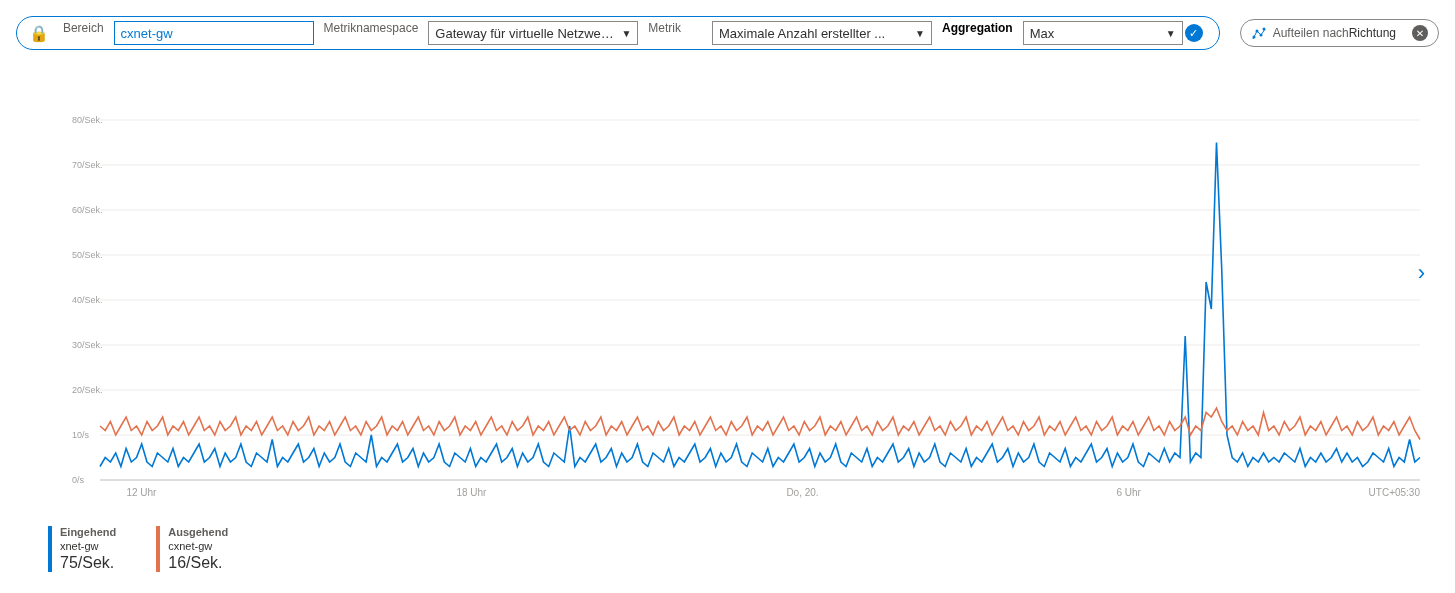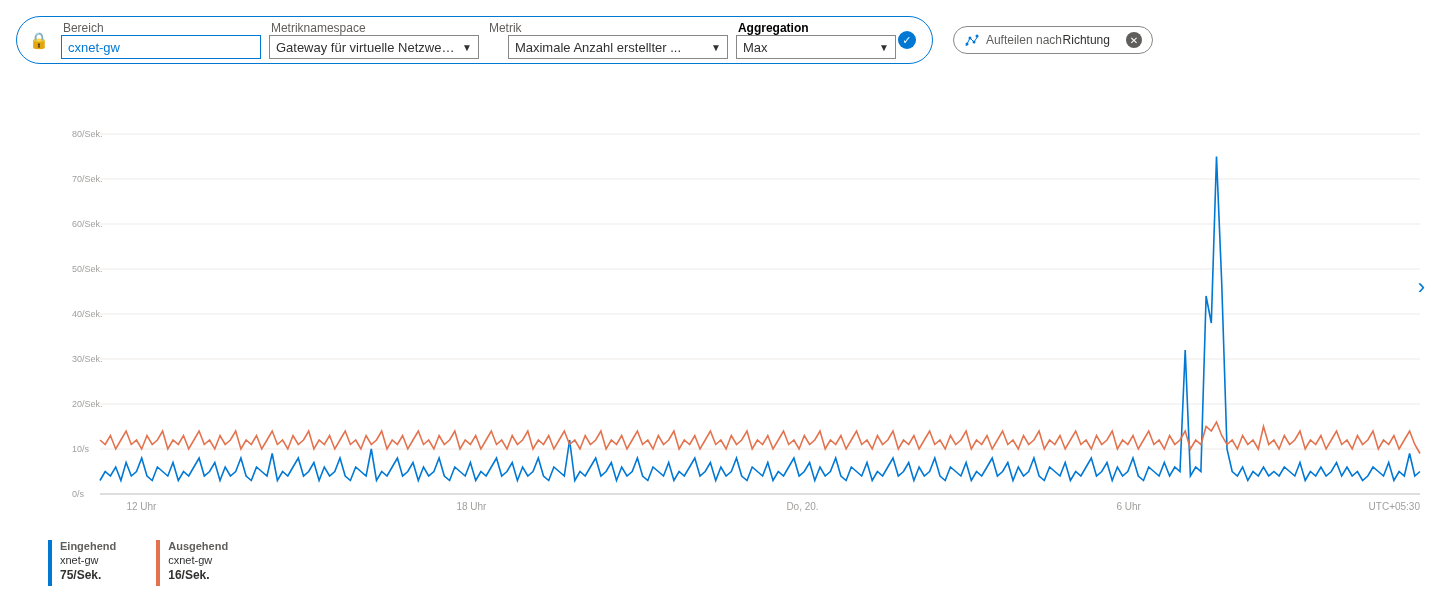--- a/index.html
+++ b/index.html
@@ -27,22 +27,22 @@
     gap: 8px;
     position: relative;
   }
   .lock-icon {
     color: #40c8e0;
     font-size: 16px;
     padding: 0 4px;
   }
   .field {
     display: flex;
-    flex-direction: column;
-    gap: 0;
+    flex-direction: row;
+    gap: 10px;
   }
   .field-label {
     font-size: 12px;
     color: #605e5c;
     padding-left: 2px;
   }
   .field-label.strong { font-weight: 700; color: #000; }
   .field-input, .field-select {
     border: 1px solid #8a8886;
     height: 24px;
@@ -118,21 +118,21 @@
   }
   .legend-swatch {
     width: 4px;
     height: 46px;
     background: #0078d4;
   }
   .legend-swatch.orange { background: #e3734e; }
   .legend-texts { display: flex; flex-direction: column; gap: 2px; }
   .legend-label { font-size: 11px; color: #605e5c; font-weight: bold; }
   .legend-sub { font-size: 11px; color: #323130; }
-  .legend-value { font-size: 12px; color: #323130; font-weight: bold; }
+  .legend-value { font-size: 16px; color: #323130; }
   svg.chart { display:block; }
   .gridline { stroke: #edebe9; stroke-width: 1; }
   .axisline { stroke: #c8c6c4; stroke-width: 1; }
   .series-blue { stroke: #0078d4; stroke-width: 1.6; fill: none; }
   .series-orange { stroke: #e3734e; stroke-width: 1.6; fill: none; }
   .tz { font-size: 10px; fill: #a19f9d; }
   .truncate { overflow:hidden; text-overflow:ellipsis; white-space:nowrap; display:block; }
 </style>
 </head>
 <body>

